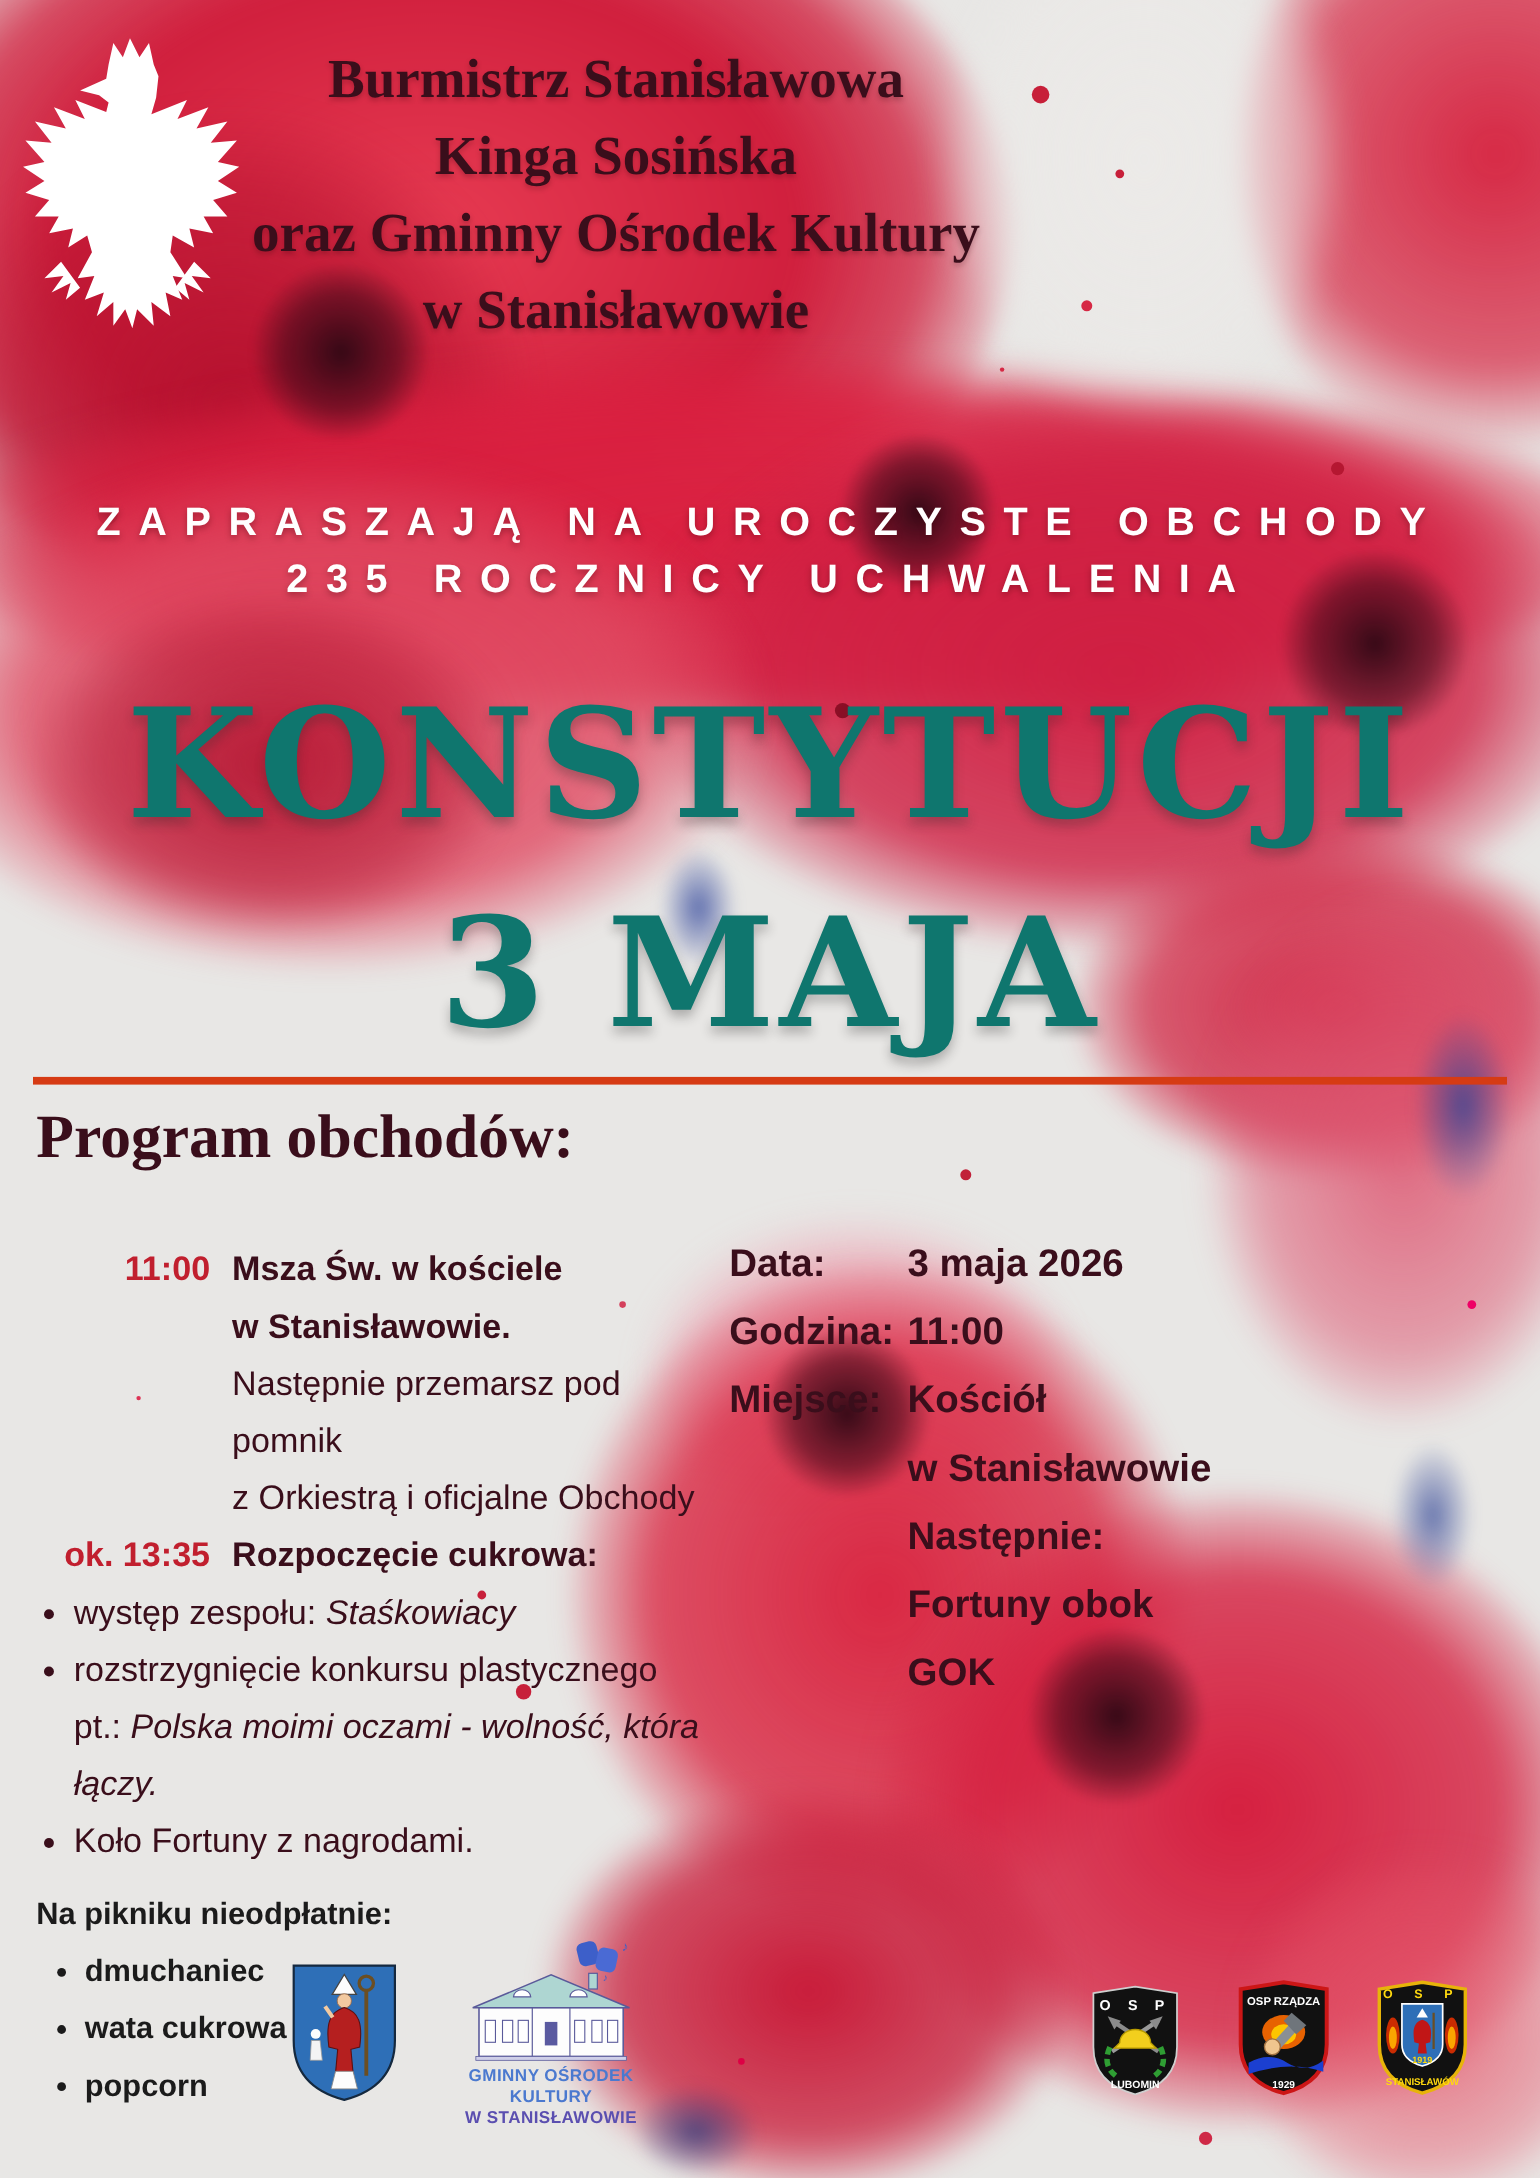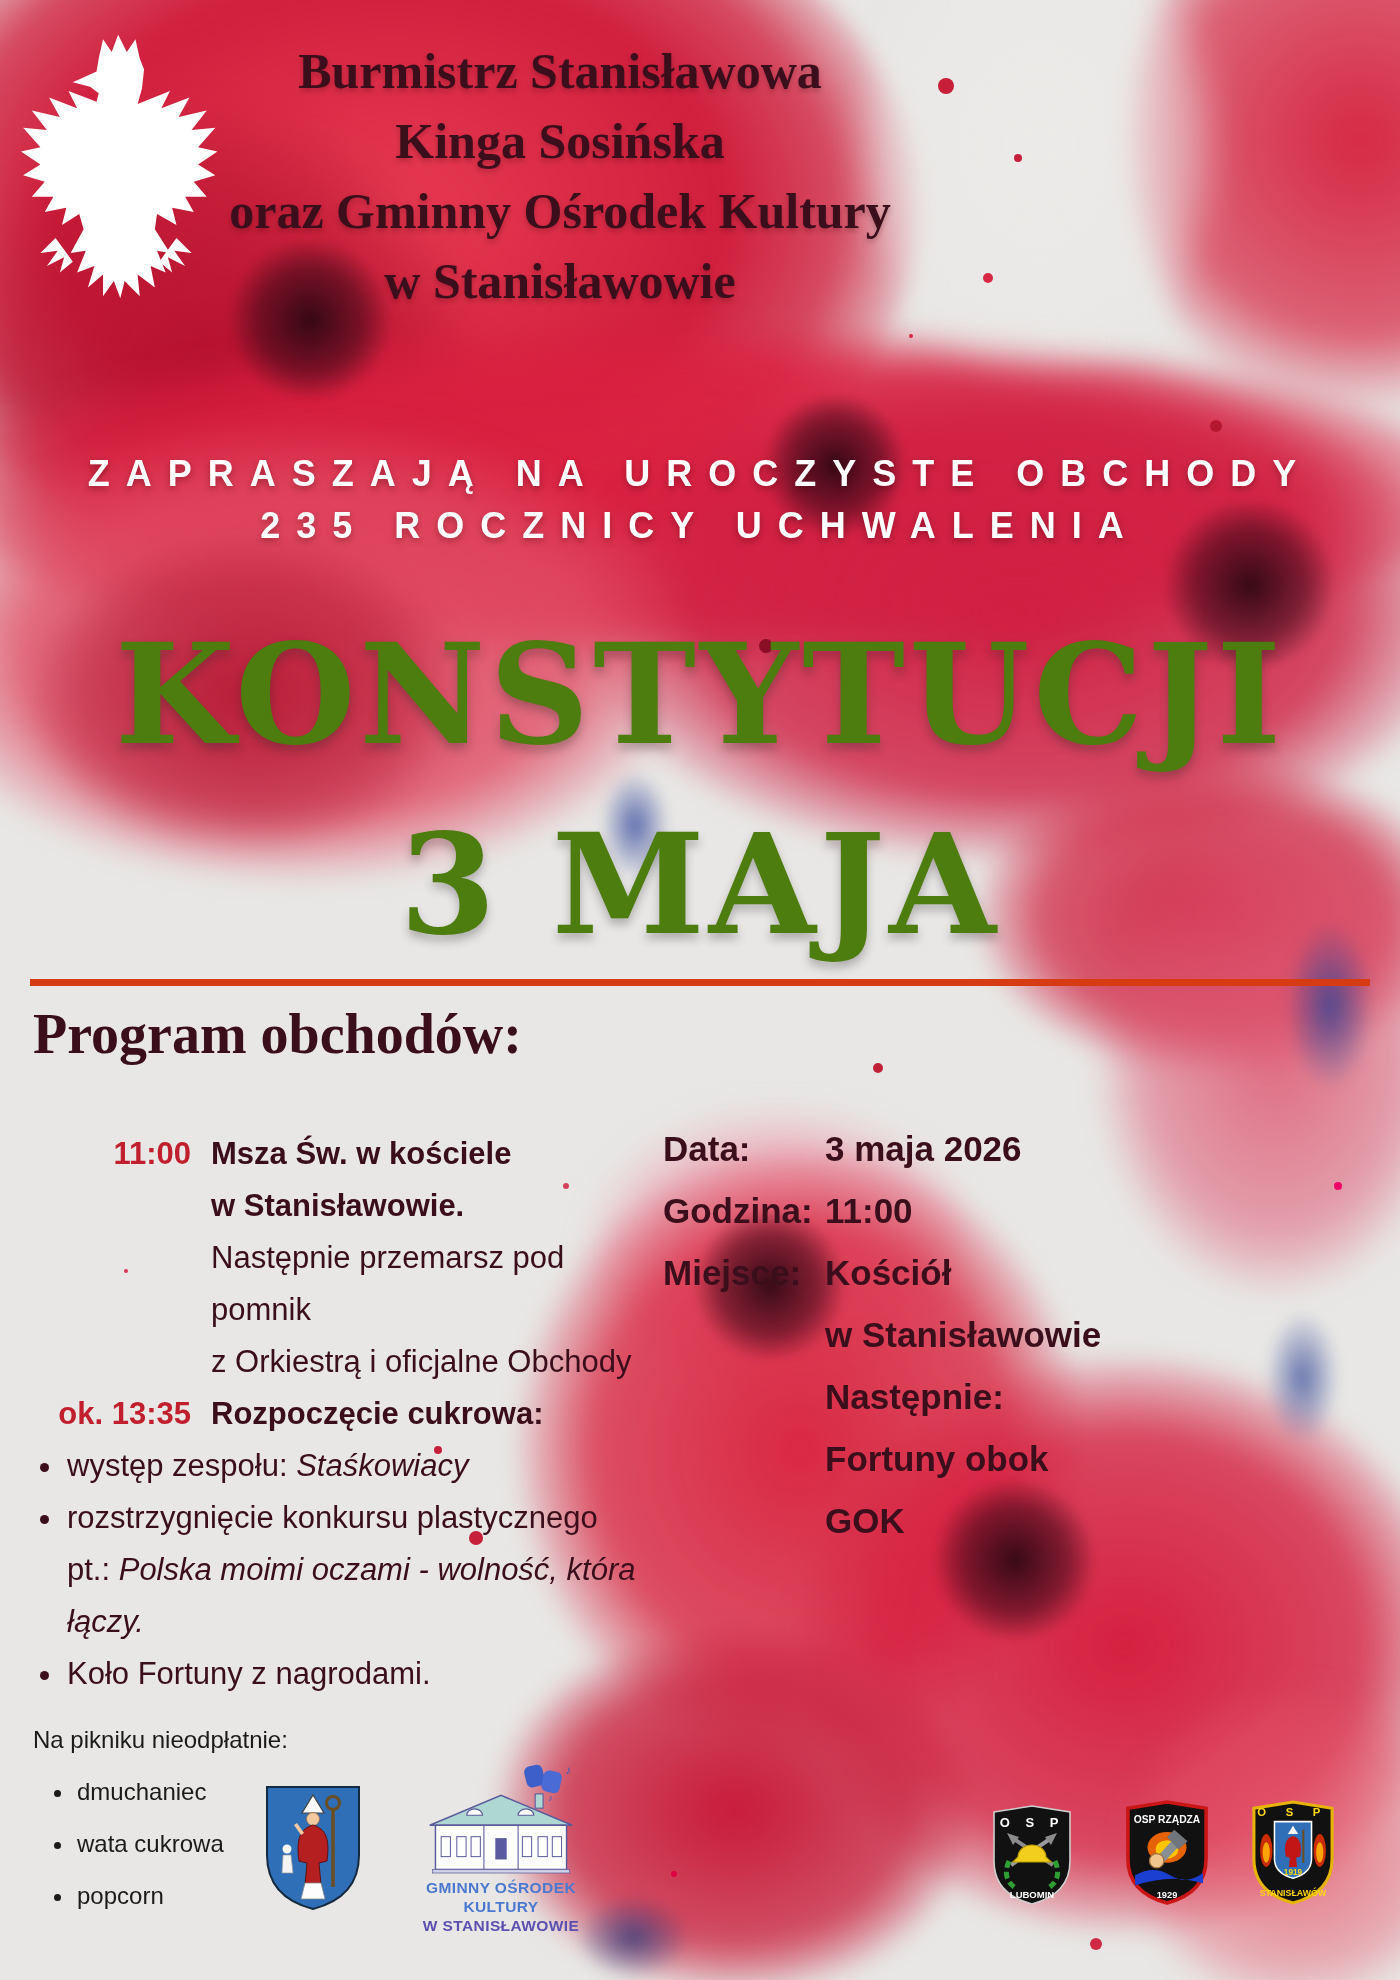--- a/index.html
+++ b/index.html
@@ -81,38 +81,38 @@
   
   .hdr{position:absolute; top:36px; left:0; right:280px; text-align:center;
        font-family:"Liberation Serif", serif; font-weight:700;
        color:#3a0e1b; font-size:50px; text-shadow:0 3px 5px rgba(50,0,10,.25);}
   .hdr div{line-height:70px;}
   .invite{position:absolute; top:448px; left:0; right:0; text-align:center;
        color:#ffffff; font-weight:700; font-size:36px; letter-spacing:16px;
        text-shadow:0 3px 6px rgba(60,0,10,.35);}
   .invite div{line-height:52px;}
   .bigtitle{position:absolute; top:600px; left:0; right:0; text-align:center;
-       font-family:"DejaVu Serif", serif; font-weight:700; color:#4d7c0f;
+       font-family:"DejaVu Serif", serif; font-weight:700; color:#0f766e;
        font-size:138px; letter-spacing:4px; text-shadow:0 6px 10px rgba(40,40,40,.30);}
   .bigtitle div{line-height:190px;}
   .divider{position:absolute; top:979px; left:30px; right:30px; height:7px;}
   .prog-heading{position:absolute; left:33px; top:1002px;
        font-family:"Liberation Serif", serif; font-weight:700;
        color:#3a0e1b; font-size:56px;}
   .left-col{position:absolute; left:33px; top:1128px; width:612px;
        color:#3a0e1b; font-size:31px; line-height:52px;}
   .sched-row{display:flex;}
   .time{flex:none; width:158px; text-align:right; padding-right:20px;
         color:#c11f2e; font-weight:700;}
   .sched-body{flex:1;}
   .bold{font-weight:700;}
   .left-col ul{margin:0; padding-left:32px; list-style:disc;}
   .left-col ul li{padding-left:2px;}
   .indent{margin-left:178px;}
-  .free{margin-top:14px; color:#1b1b1b; font-size:24px;}
+  .free{margin-top:14px; color:#1b1b1b; font-size:28px;font-weight:bold;}
   .free ul{padding-left:42px;}
   .right-col{position:absolute; left:663px; top:1118px; width:460px;
        color:#3a0e1b; font-size:35px; font-weight:700; line-height:62px;}
   .det-row{display:flex;}
   .det-label{flex:none; width:162px;}
   .det-more{margin-left:162px;}
   .ital{font-style:italic;}
   
   .eagle{position:absolute; left:8px; top:26px; width:216px; height:292px;}
   .herb{position:absolute; left:263px; top:1783px; width:100px; height:130px;}

